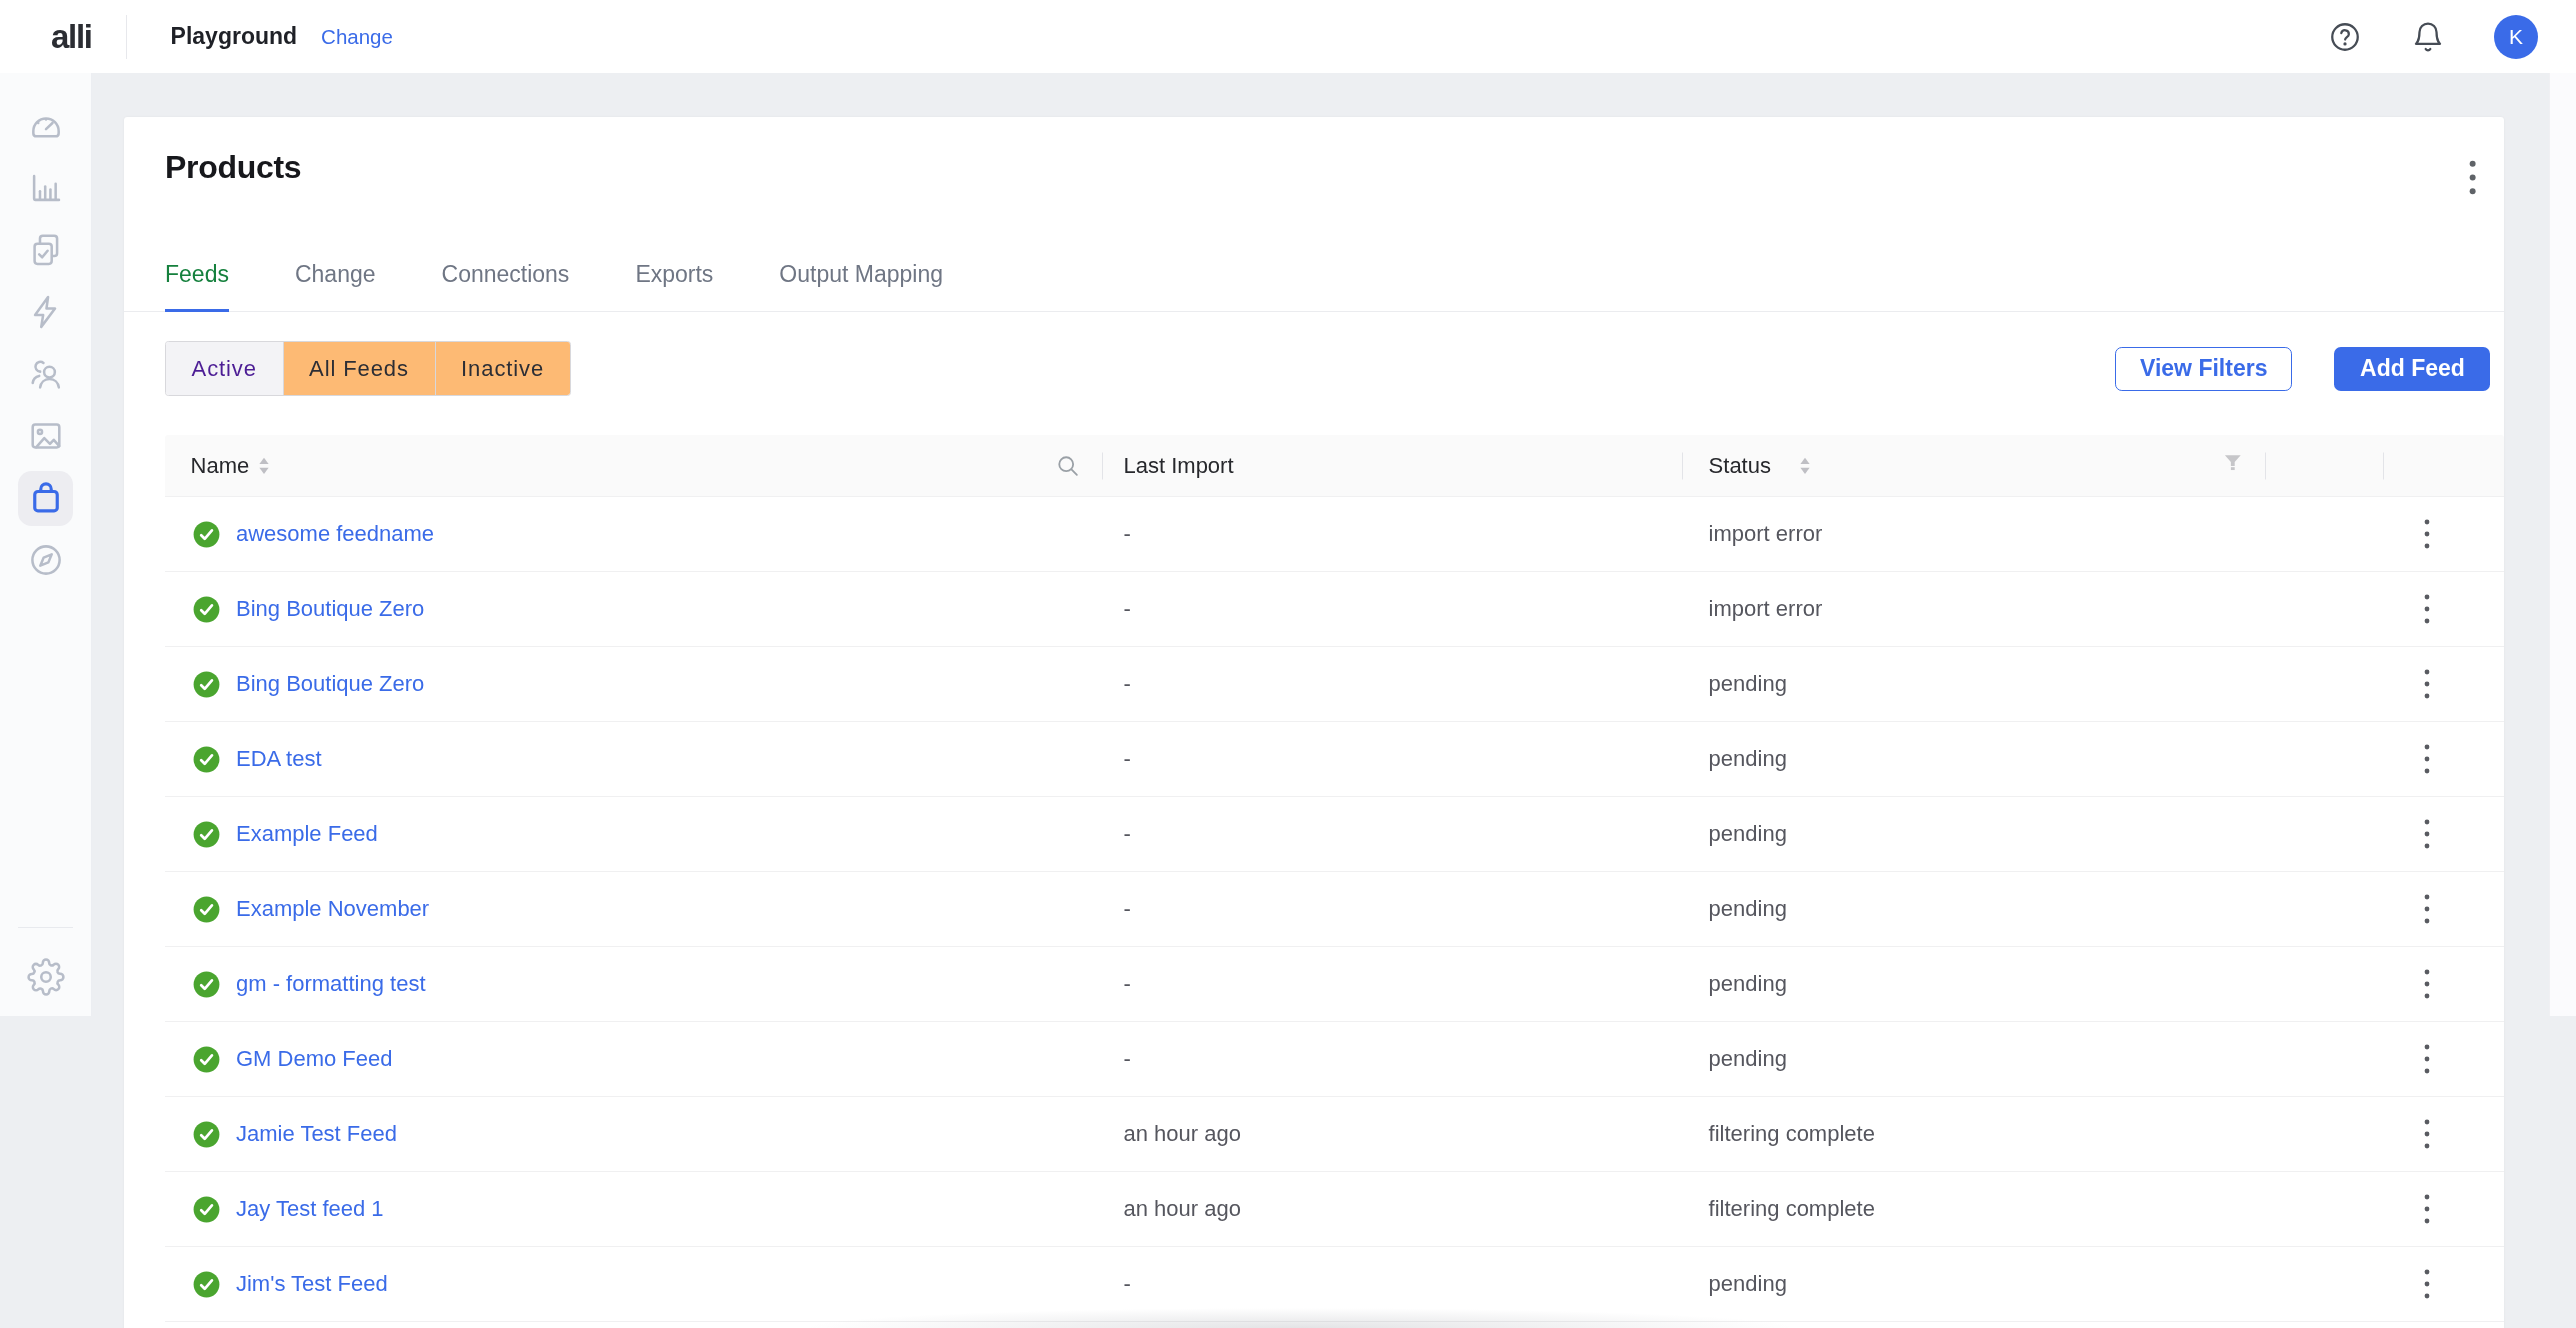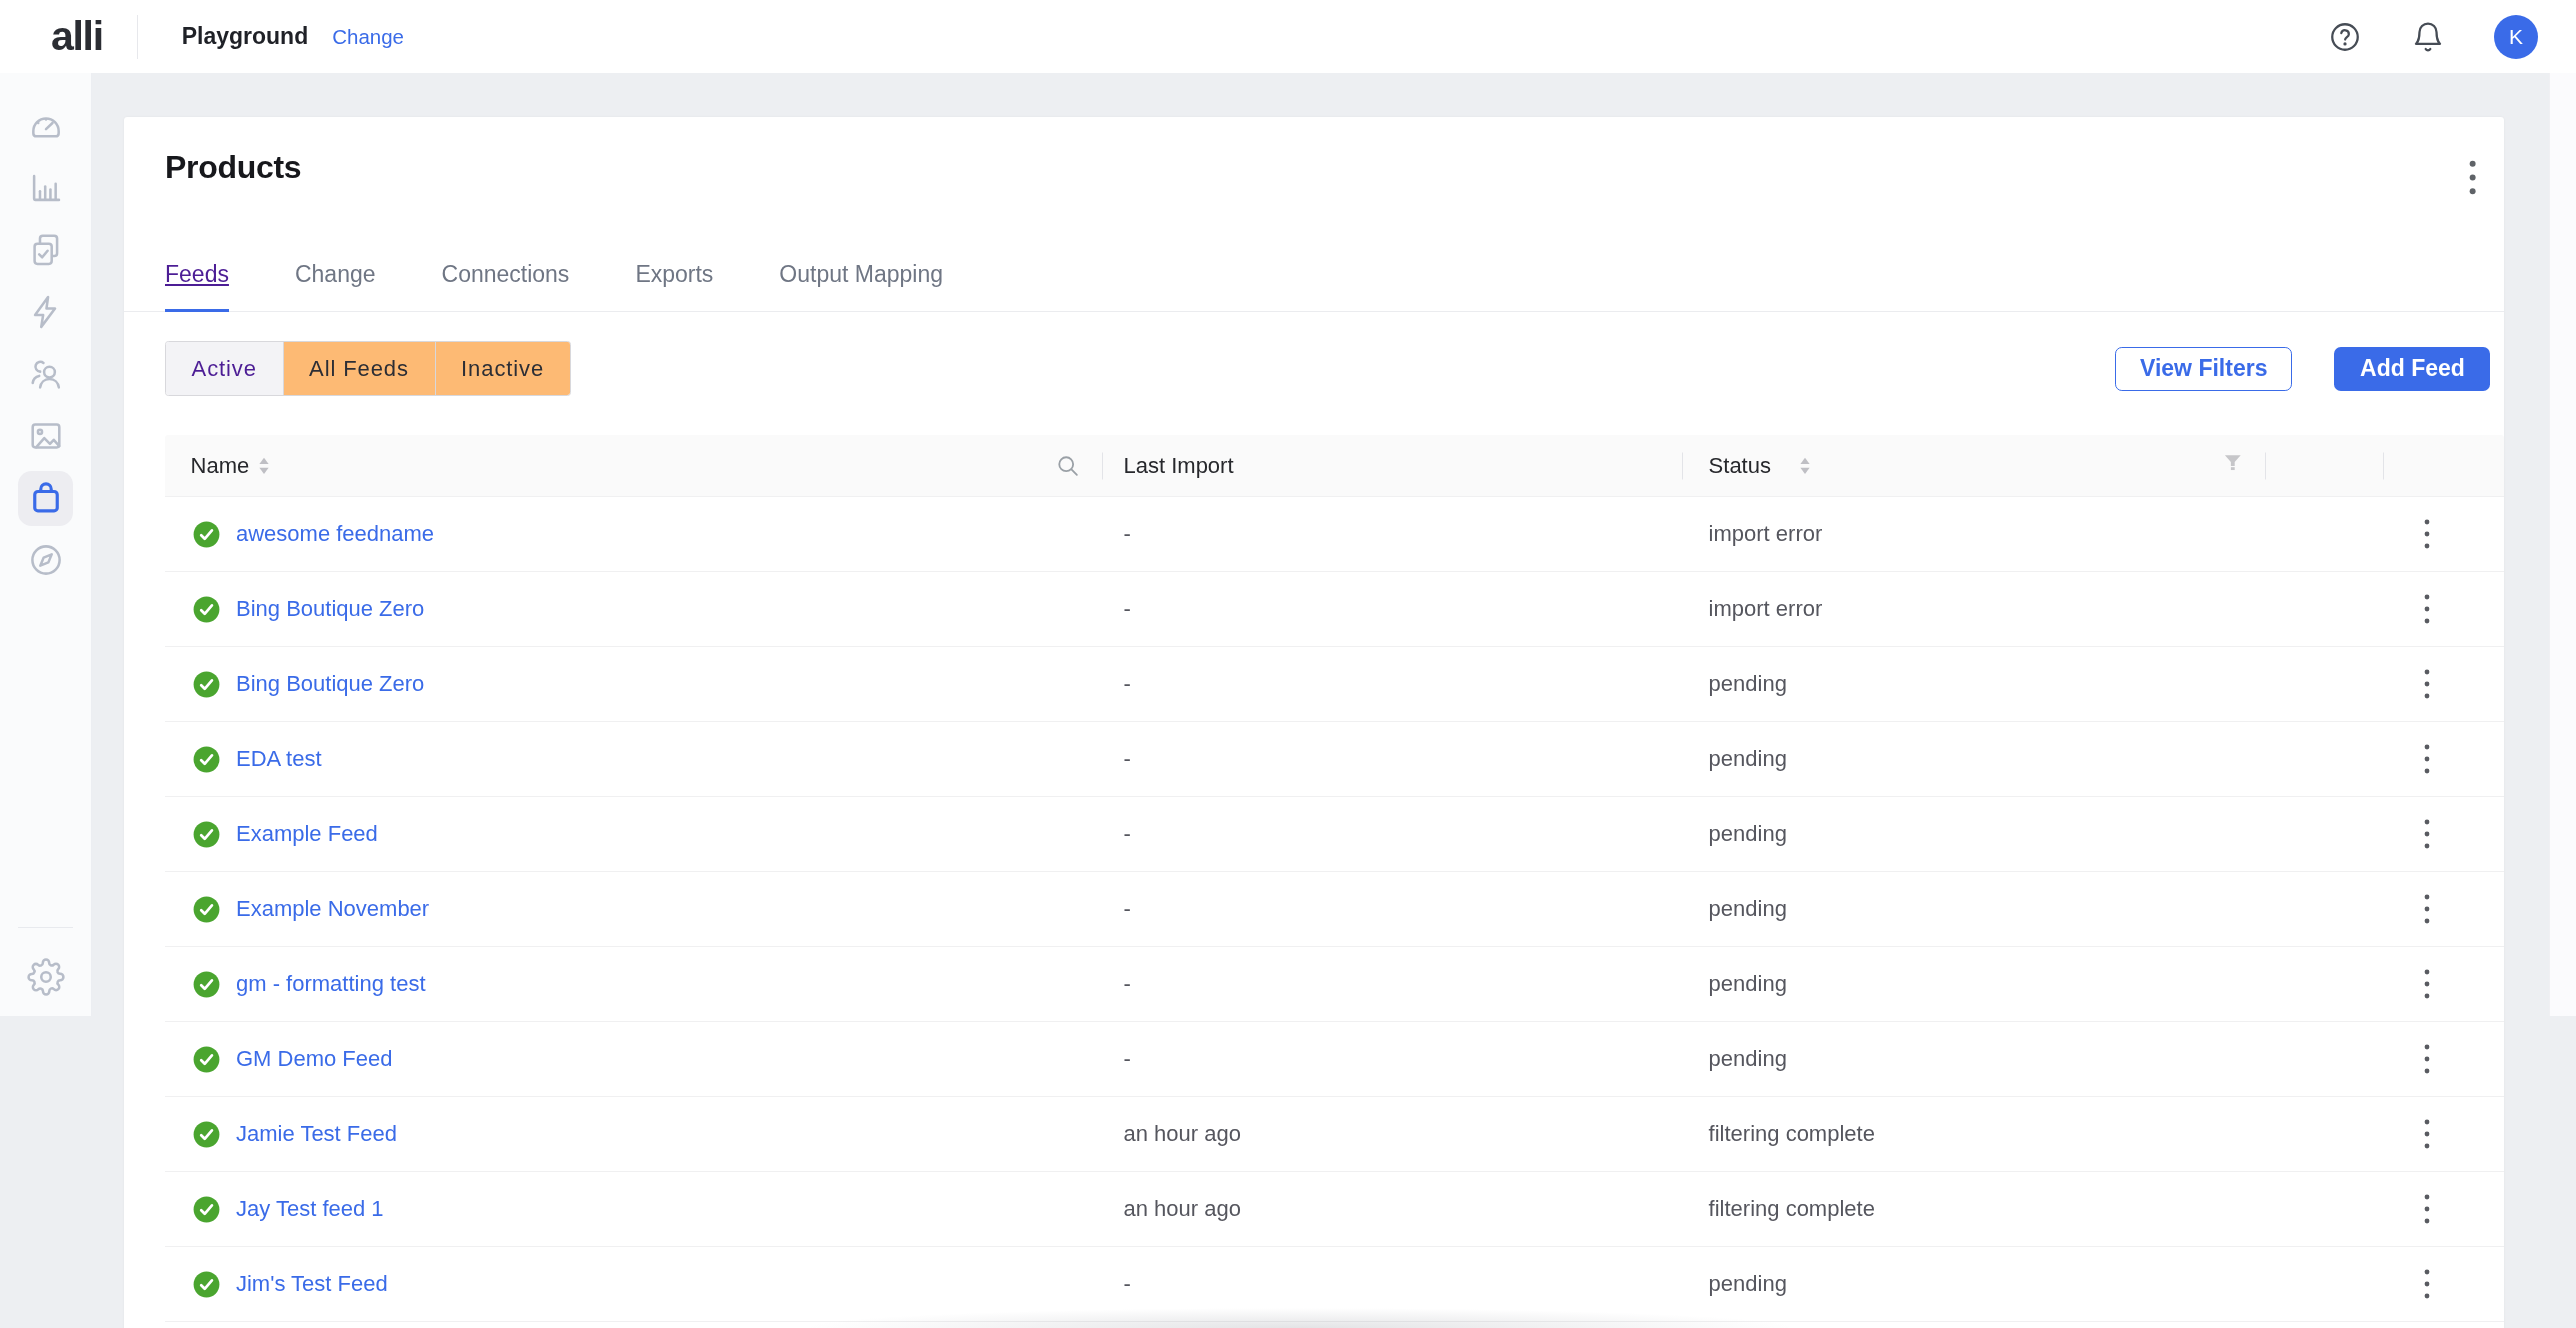--- a/index.html
+++ b/index.html
@@ -18,21 +18,21 @@
   body{
     font-family:"Liberation Sans", sans-serif;
     background:var(--page-bg);
     position:relative;
   }
   
   .topbar{
     height:73px;background:#fff;display:flex;align-items:center;
     padding:0 38px 0 51px;position:relative;z-index:10;
   }
-  .logo{font-size:41px;font-weight:700;letter-spacing:-1.3px;color:#2b2d33;line-height:1;}
+  .logo{font-size:33px;font-weight:700;letter-spacing:-1.3px;color:#2b2d33;line-height:1;}
   .topbar-divider{width:0.9px;height:44px;background:#e7e8ec;margin:0 0 0 34px;}
   .workspace{margin-left:44px;font-size:23px;font-weight:700;color:#1f2127;}
   .change-link{margin-left:24px;font-size:20.5px;font-weight:500;color:var(--accent);cursor:pointer;}
   .topbar-right{margin-left:auto;display:flex;align-items:center;gap:49px;}
   .tb-icon{width:34px;height:34px;color:#464c55;cursor:pointer;}
   .tb-icon svg{width:100%;height:100%;}
   .avatar{
     width:44px;height:44px;border-radius:50%;background:var(--accent);
     color:#fff;font-size:21px;font-weight:500;display:flex;align-items:center;justify-content:center;
     cursor:pointer;
@@ -68,21 +68,21 @@
   .card-header{display:flex;align-items:flex-start;padding:0 13.6px 0 41px;}
   .page-title{font-size:32px;font-weight:700;color:#17181c;letter-spacing:-0.3px;}
   .title-kebab{margin-left:auto;padding:8.5px 10.2px;cursor:pointer;}
   .kebab svg{display:block;}
   
   .tabs{display:flex;margin-top:56px;padding:0 13.6px 0 41px;border-bottom:0.9px solid #ebecef;}
   .tab{
     font-size:23px;color:#6f7684;margin-right:66px;padding-bottom:21px;cursor:pointer;
     border-bottom:3.4px solid transparent;margin-bottom:-0.9px;
   }
-  .tab.active{color:#4c1d95;border-bottom-color:var(--accent);text-decoration:underline;}
+  .tab.active{color:#15803d;border-bottom-color:var(--accent);}
   
   .toolbar{display:flex;align-items:center;margin-top:29px;padding:0 13.6px 0 41px;}
   .segmented{display:flex;border:0.9px solid #d8d8dc;border-radius:3.4px;overflow:hidden;background:#fff;}
   .seg-item{
     height:53px;display:flex;align-items:center;padding:0 25.6px;
     font-size:22px;letter-spacing:0.9px;color:#2c2e35;cursor:pointer;background:#fdba74;
     border-left:0.9px solid #d8d8dc;
   }
   .seg-item:first-child{border-left:none;}
   .seg-item.active{background:#f3f3f6;color:#4c1d95;}

